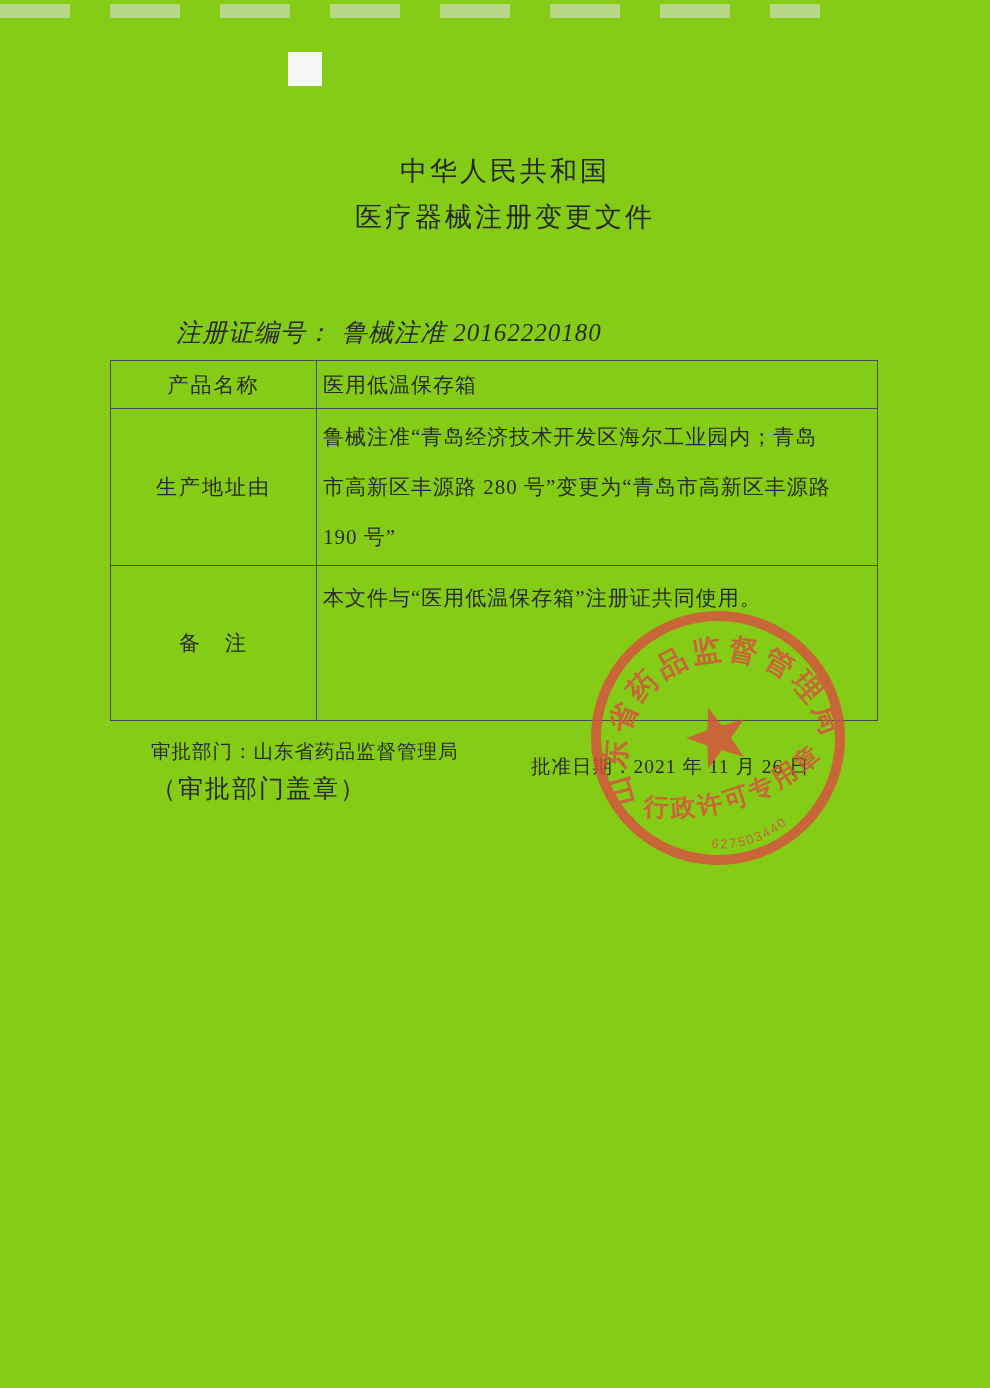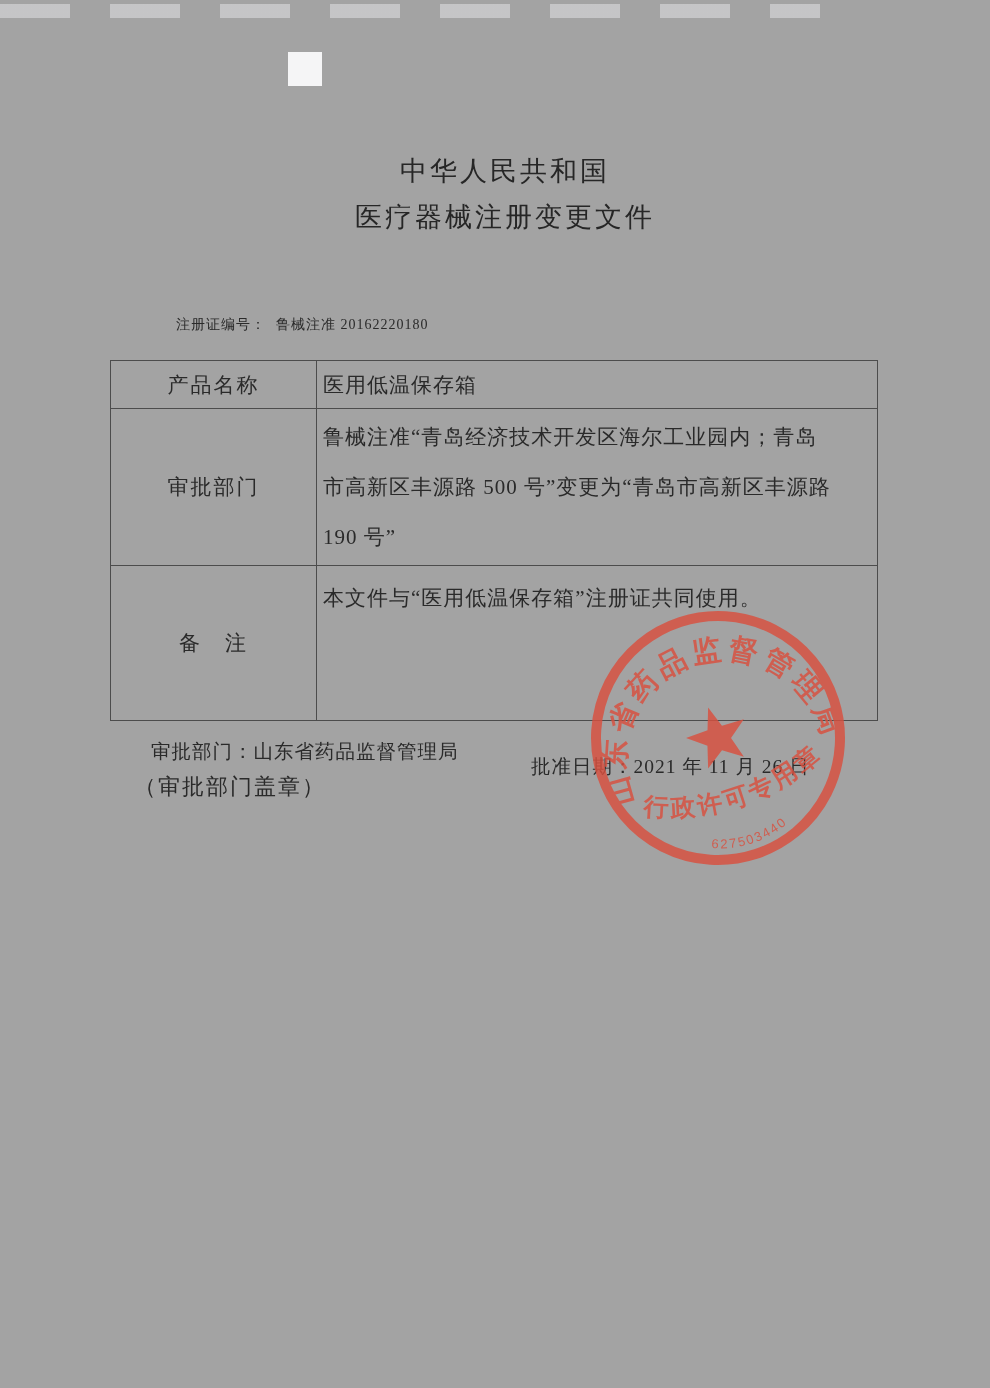--- a/index.html
+++ b/index.html
@@ -4,21 +4,21 @@
 <style>
   html, body {
     margin: 0;
     padding: 0;
     background: #ffffff;
   }
   .page {
     position: relative;
     width: 990px;
     height: 1388px;
-    background: #a3a3a3;
+    background: #84cc16;
     overflow: hidden;
     font-family: "Liberation Serif", "DejaVu Serif", serif;
     color: #2e2e2e;
   }
   
   .scan-noise {
     position: absolute;
     top: 4px; left: 0;
     width: 820px; height: 14px;
     background: repeating-linear-gradient(
@@ -46,24 +46,25 @@
     letter-spacing: 3px;
     line-height: 46px;
     color: #262626;
     font-weight: 500;
   }
 
   .reg-line {
     position: absolute;
     top: 316px;
     left: 176px;
-    font-size: 14px;
+    font-size: 25px;
     letter-spacing: 1px;
     color: #2a2a2a;
     white-space: nowrap;
+    font-style: italic;
   }
   .reg-line .reg-number { margin-left: 10px; }
 
   table.doc-table {
     position: absolute;
     top: 360px;
     left: 110px;
     width: 768px;
     border-collapse: collapse;
     table-layout: fixed;
@@ -102,22 +103,22 @@
     font-size: 19.5px;
     color: #2a2a2a;
     letter-spacing: 1px;
     white-space: nowrap;
   }
   .approval-dept { position: absolute; left: 151px; top: 8px; }
   .approval-date { position: absolute; left: 531px; top: 16px; margin-top: 7px; }
   .footer-line2 {
     position: absolute;
     top: 772px;
-    left: 134px;
-    font-size: 22px;
+    left: 151px;
+    font-size: 25px;
     letter-spacing: 2px;
     color: #2a2a2a;
   }
 
   .seal {
     position: absolute;
     top: 592px;
     left: 572px;
     width: 292px;
     height: 292px;
@@ -141,24 +142,24 @@
     <span>注册证编号：</span><span class="reg-number">鲁械注准 20162220180</span>
   </div>
 
   <table class="doc-table">
     <tbody>
         <tr class="row-product">
       <td class="label-cell">产品名称</td>
       <td class="value-cell">医用低温保存箱</td>
     </tr>
     <tr class="row-change">
-      <td class="label-cell">审批部门</td>
+      <td class="label-cell">生产地址由</td>
       <td class="value-cell">
         <div class="change-line">鲁械注准“青岛经济技术开发区海尔工业园内；青岛</div>
-        <div class="change-line">市高新区丰源路 500 号”变更为“青岛市高新区丰源路</div>
+        <div class="change-line">市高新区丰源路 280 号”变更为“青岛市高新区丰源路</div>
         <div class="change-line">190 号”</div>
       </td>
     </tr>
     <tr class="row-remark">
       <td class="label-cell">备　注</td>
       <td class="value-cell remark-cell">本文件与“医用低温保存箱”注册证共同使用。</td>
     </tr>
   </tbody>
     </table>
 

